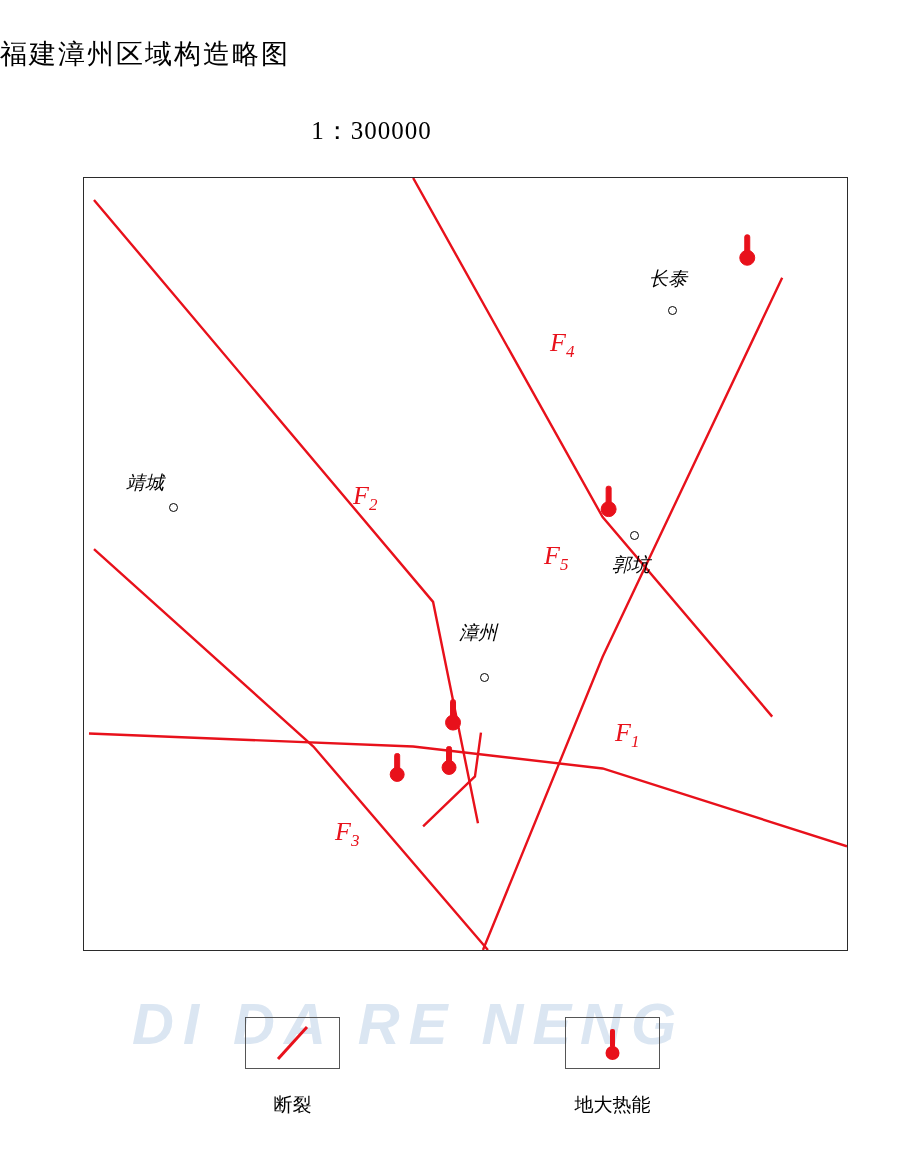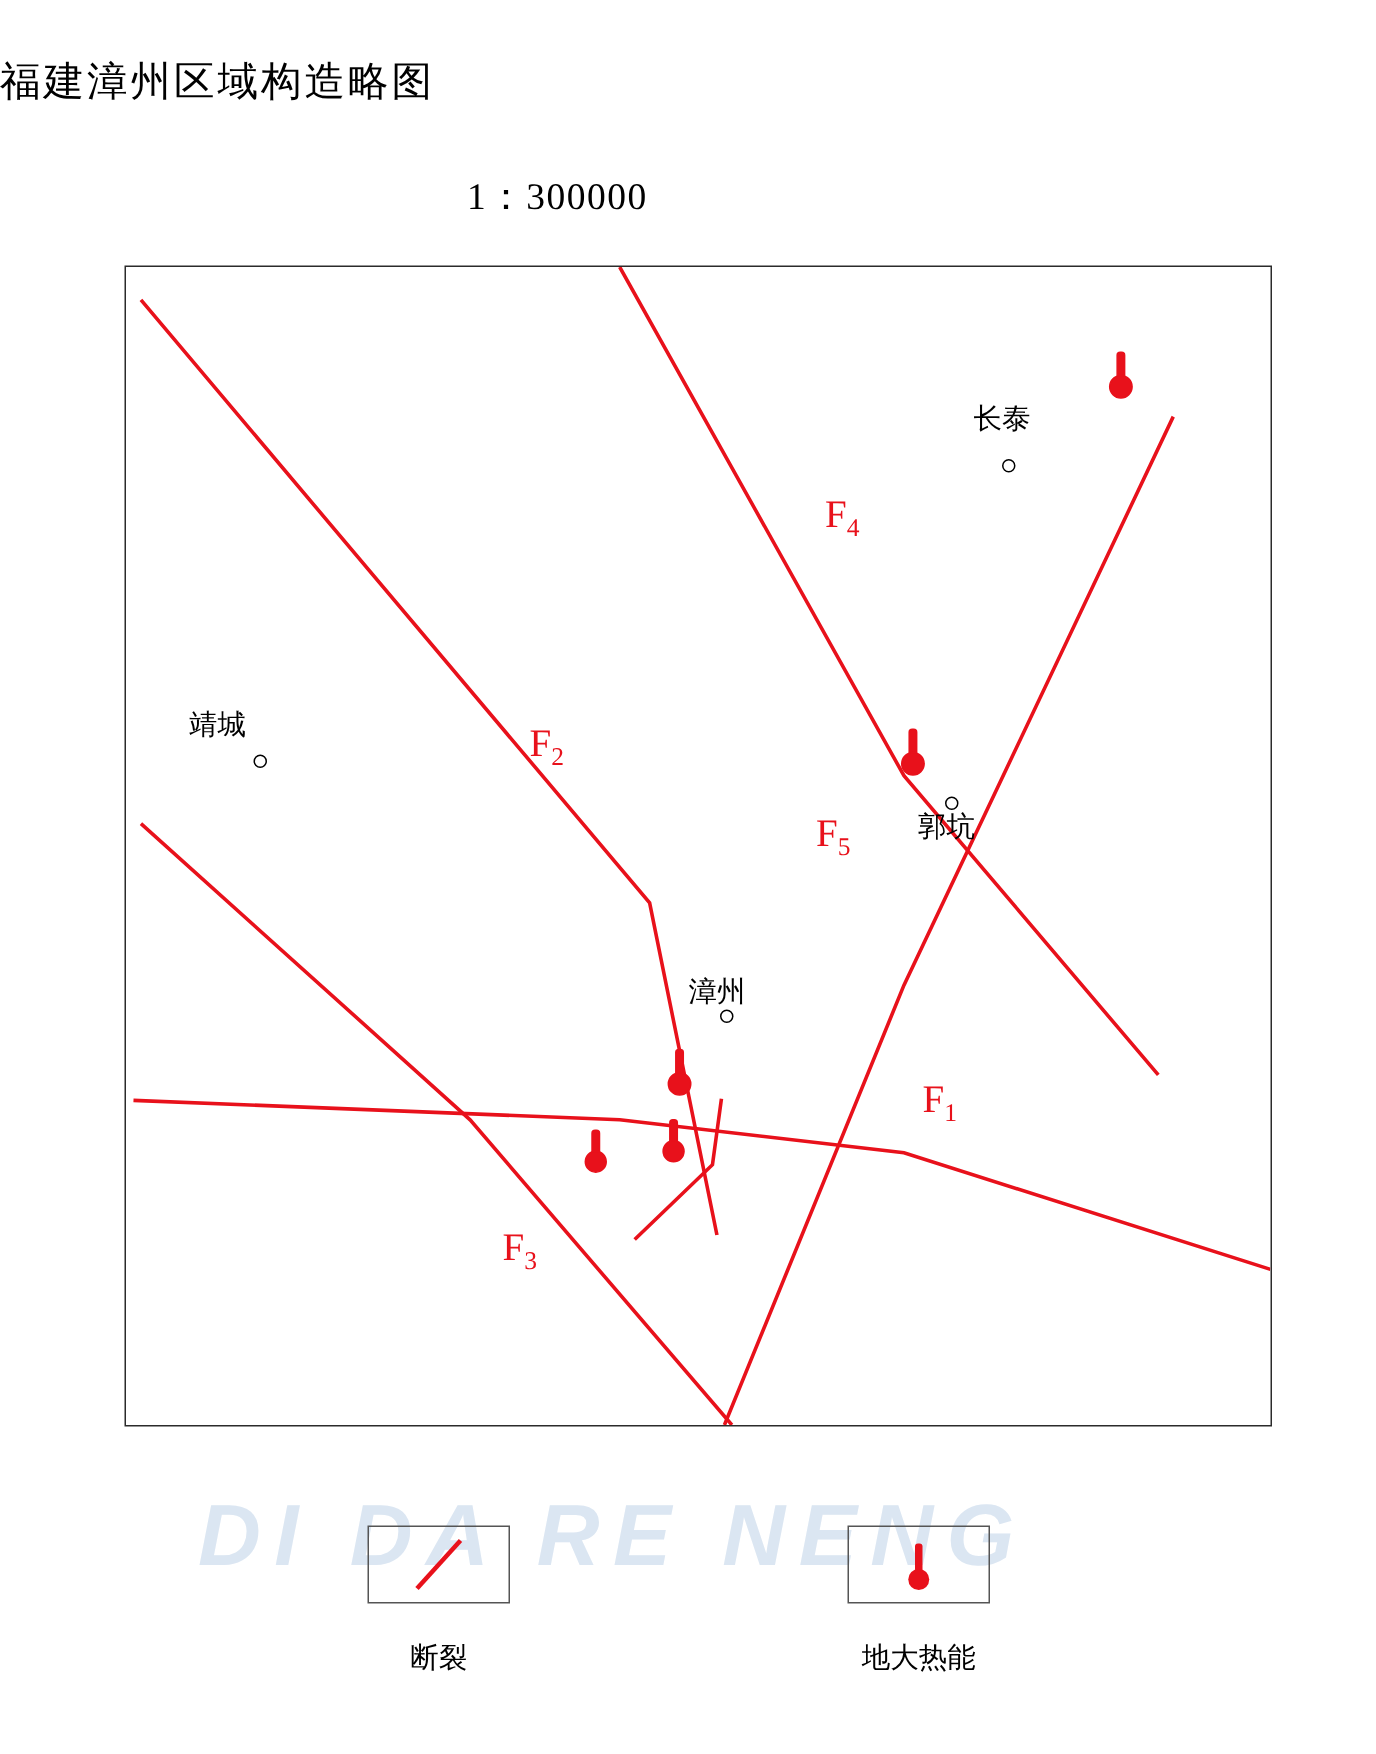--- a/index.html
+++ b/index.html
@@ -45,20 +45,21 @@
   .map-frame {
     position: absolute;
     left: 83px;
     top: 177px;
     width: 765px;
     height: 774px;
     border: 1.5px solid #2b2b2b;
     box-sizing: border-box;
     overflow: hidden;
     background: transparent;
+    font-style: italic;
   }
   .map-svg {
     position: absolute;
     left: 0; top: 0;
     width: 100%;
     height: 100%;
     display: block;
   }
   
   .watermark {
@@ -169,24 +170,24 @@
         <path d="M 398 556 L 392 600 L 340 650"></path>
       </g>
     </svg>
 
     <div class="place" style="left:565px; top:88px;">长泰</div>
     <div class="place-dot" style="left:584px; top:128px;"></div>
 
     <div class="place" style="left:42px; top:292px;">靖城</div>
     <div class="place-dot" style="left:85px; top:325px;"></div>
 
-    <div class="place" style="left:528px; top:360px;">郭坑</div>
+    <div class="place" style="left:528px; top:374px;">郭坑</div>
     <div class="place-dot" style="left:546px; top:353px;"></div>
 
-    <div class="place" style="left:375px; top:470px;">漳州</div>
+    <div class="place" style="left:375px; top:442px;">漳州</div>
     <div class="place-dot" style="left:396px; top:495px;"></div>
 
     <div class="fault-label" style="left:531px; top:540px;">
       <span>F</span><sub>1</sub>
     </div>
     <div class="fault-label" style="left:269px; top:303px;">
       <span>F</span><sub>2</sub>
     </div>
     <div class="fault-label" style="left:251px; top:639px;">
       <span>F</span><sub>3</sub>

